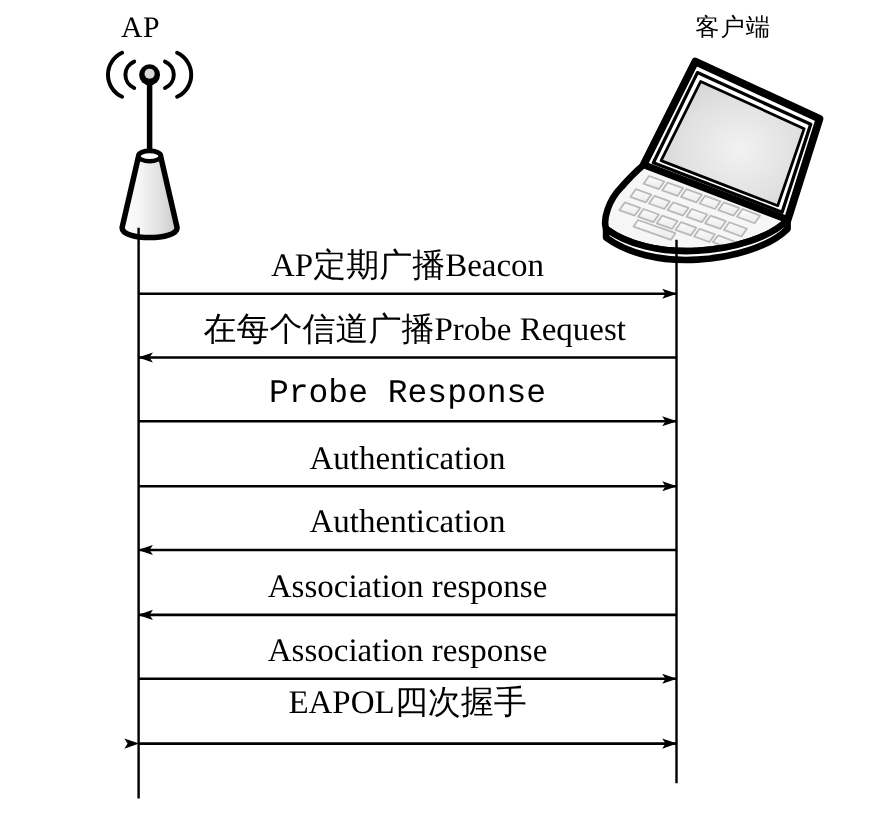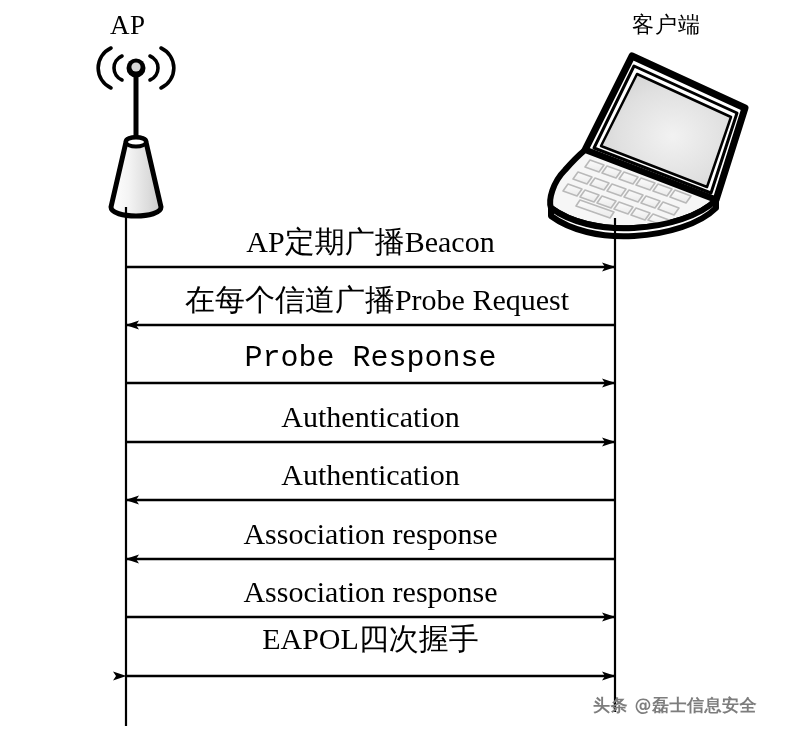--- a/index.html
+++ b/index.html
@@ -208,15 +208,14 @@
       <div class="msg-label" style="left: 370.5px; top: 257px;">AP定期广播Beacon</div>
       <div class="msg-label" style="left: 377px; top: 315px;">在每个信道广播Probe Request</div>
       <div class="msg-label" style="left: 370.5px; top: 373px; font-family: Liberation Mono, monospace;">Probe Response</div>
       <div class="msg-label" style="left: 370.5px; top: 432px;">Authentication</div>
       <div class="msg-label" style="left: 370.5px; top: 490px;">Authentication</div>
       <div class="msg-label" style="left: 370.5px; top: 549px;">Association response</div>
       <div class="msg-label" style="left: 370.5px; top: 607px;">Association response</div>
       <div class="msg-label" style="left: 370.5px; top: 654px;">EAPOL四次握手</div>
     </div>
 
-  <div id="watermark">头条 @磊士信息安全</div>
 
 </div>
 
 </body></html>

